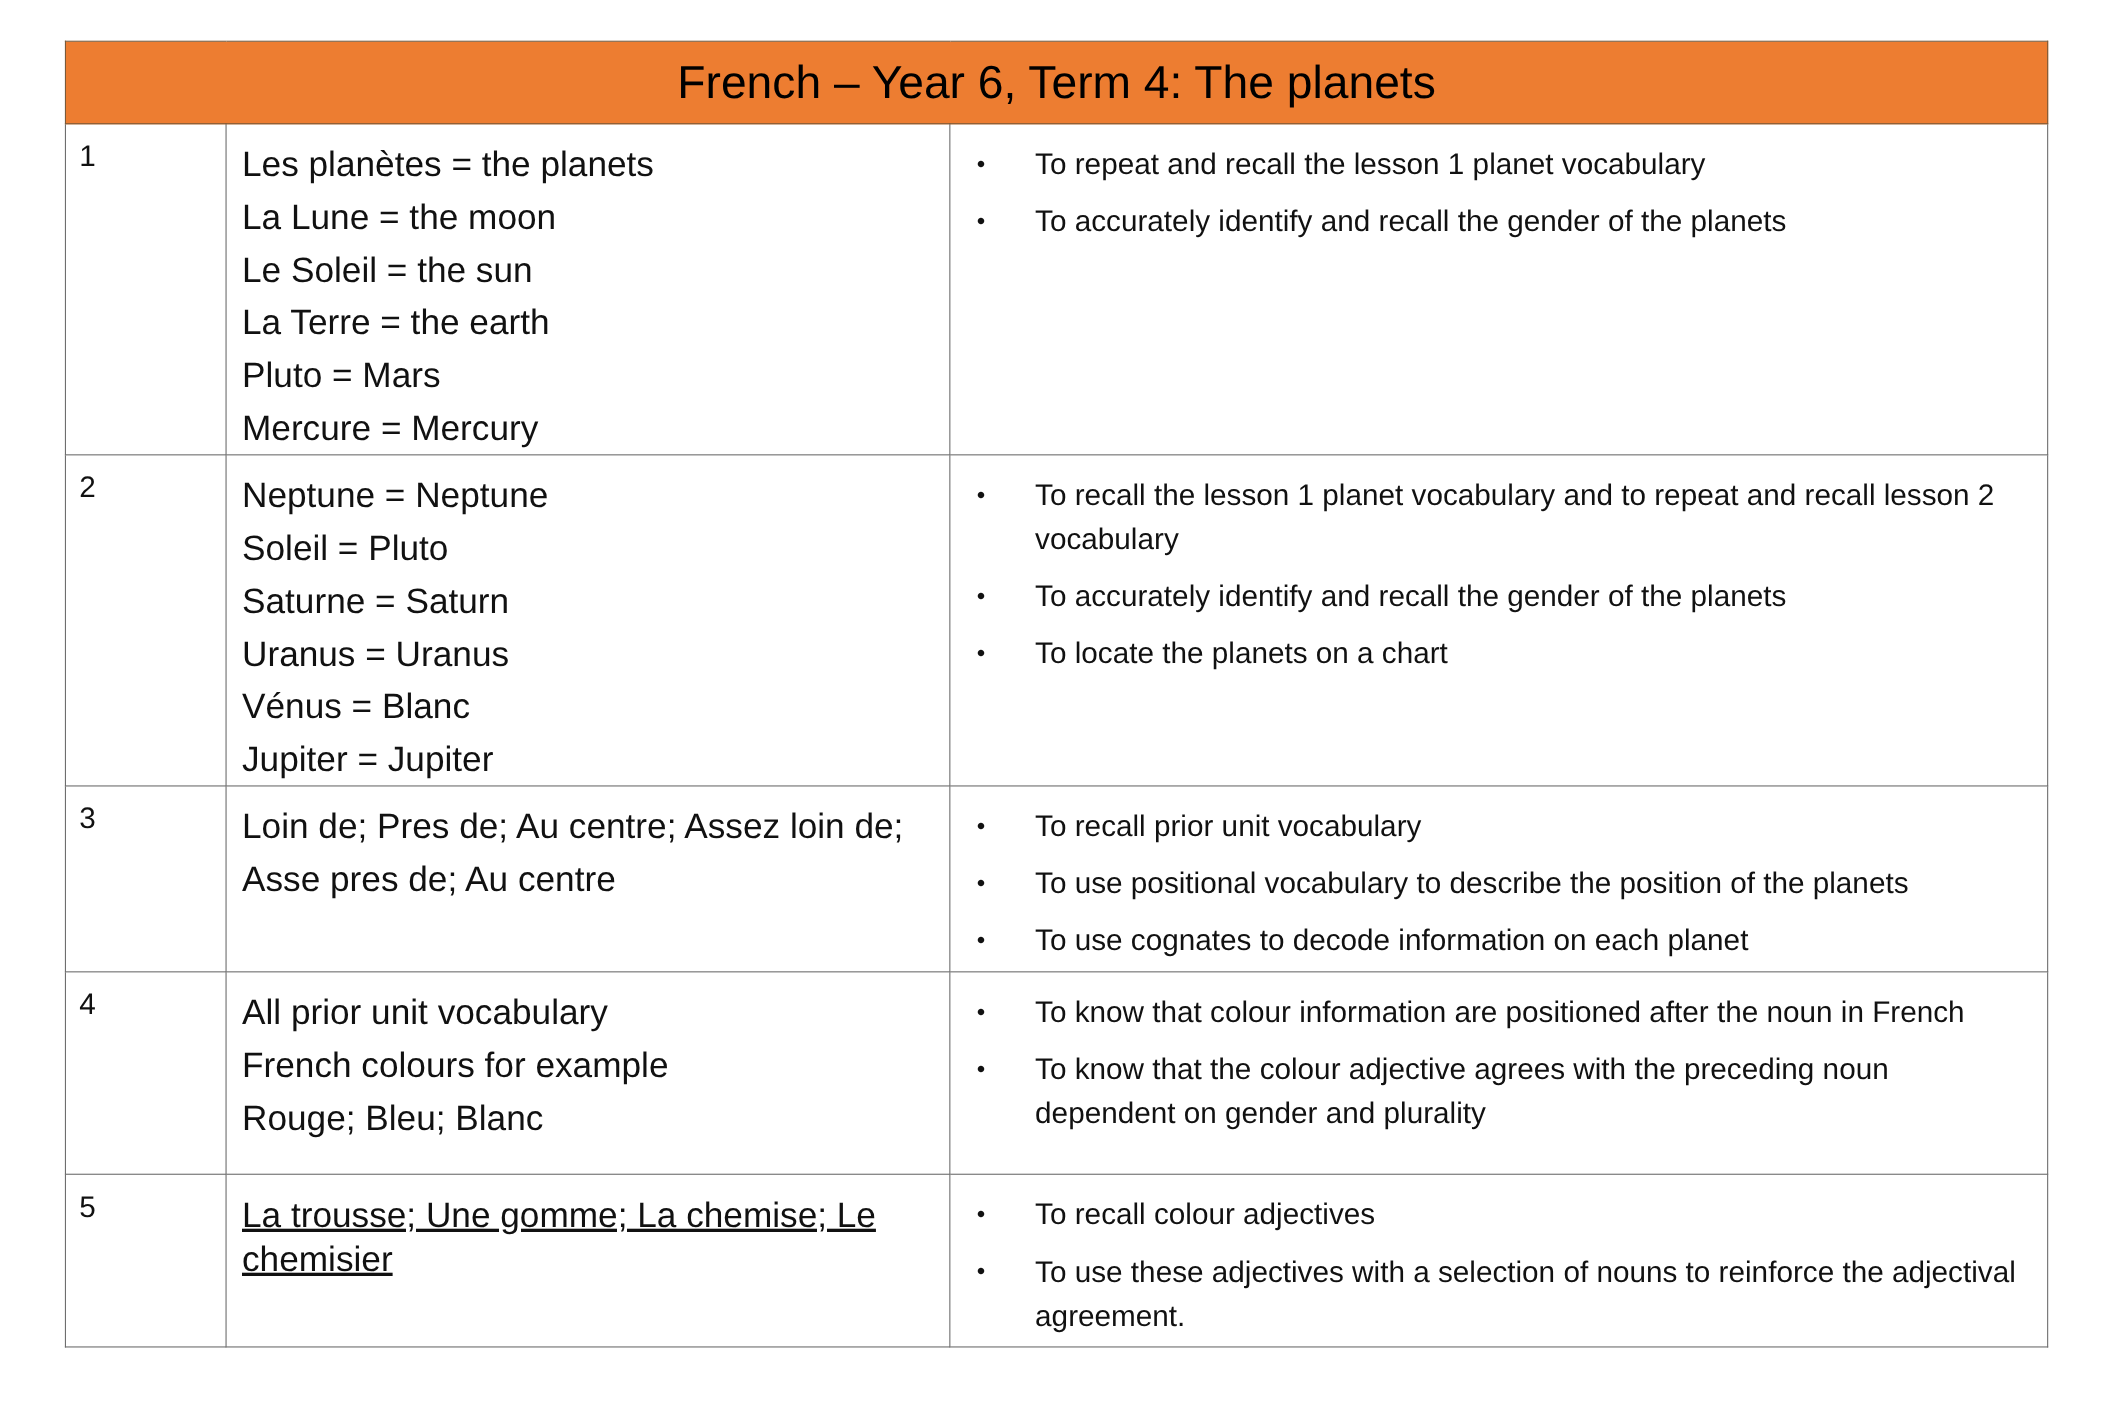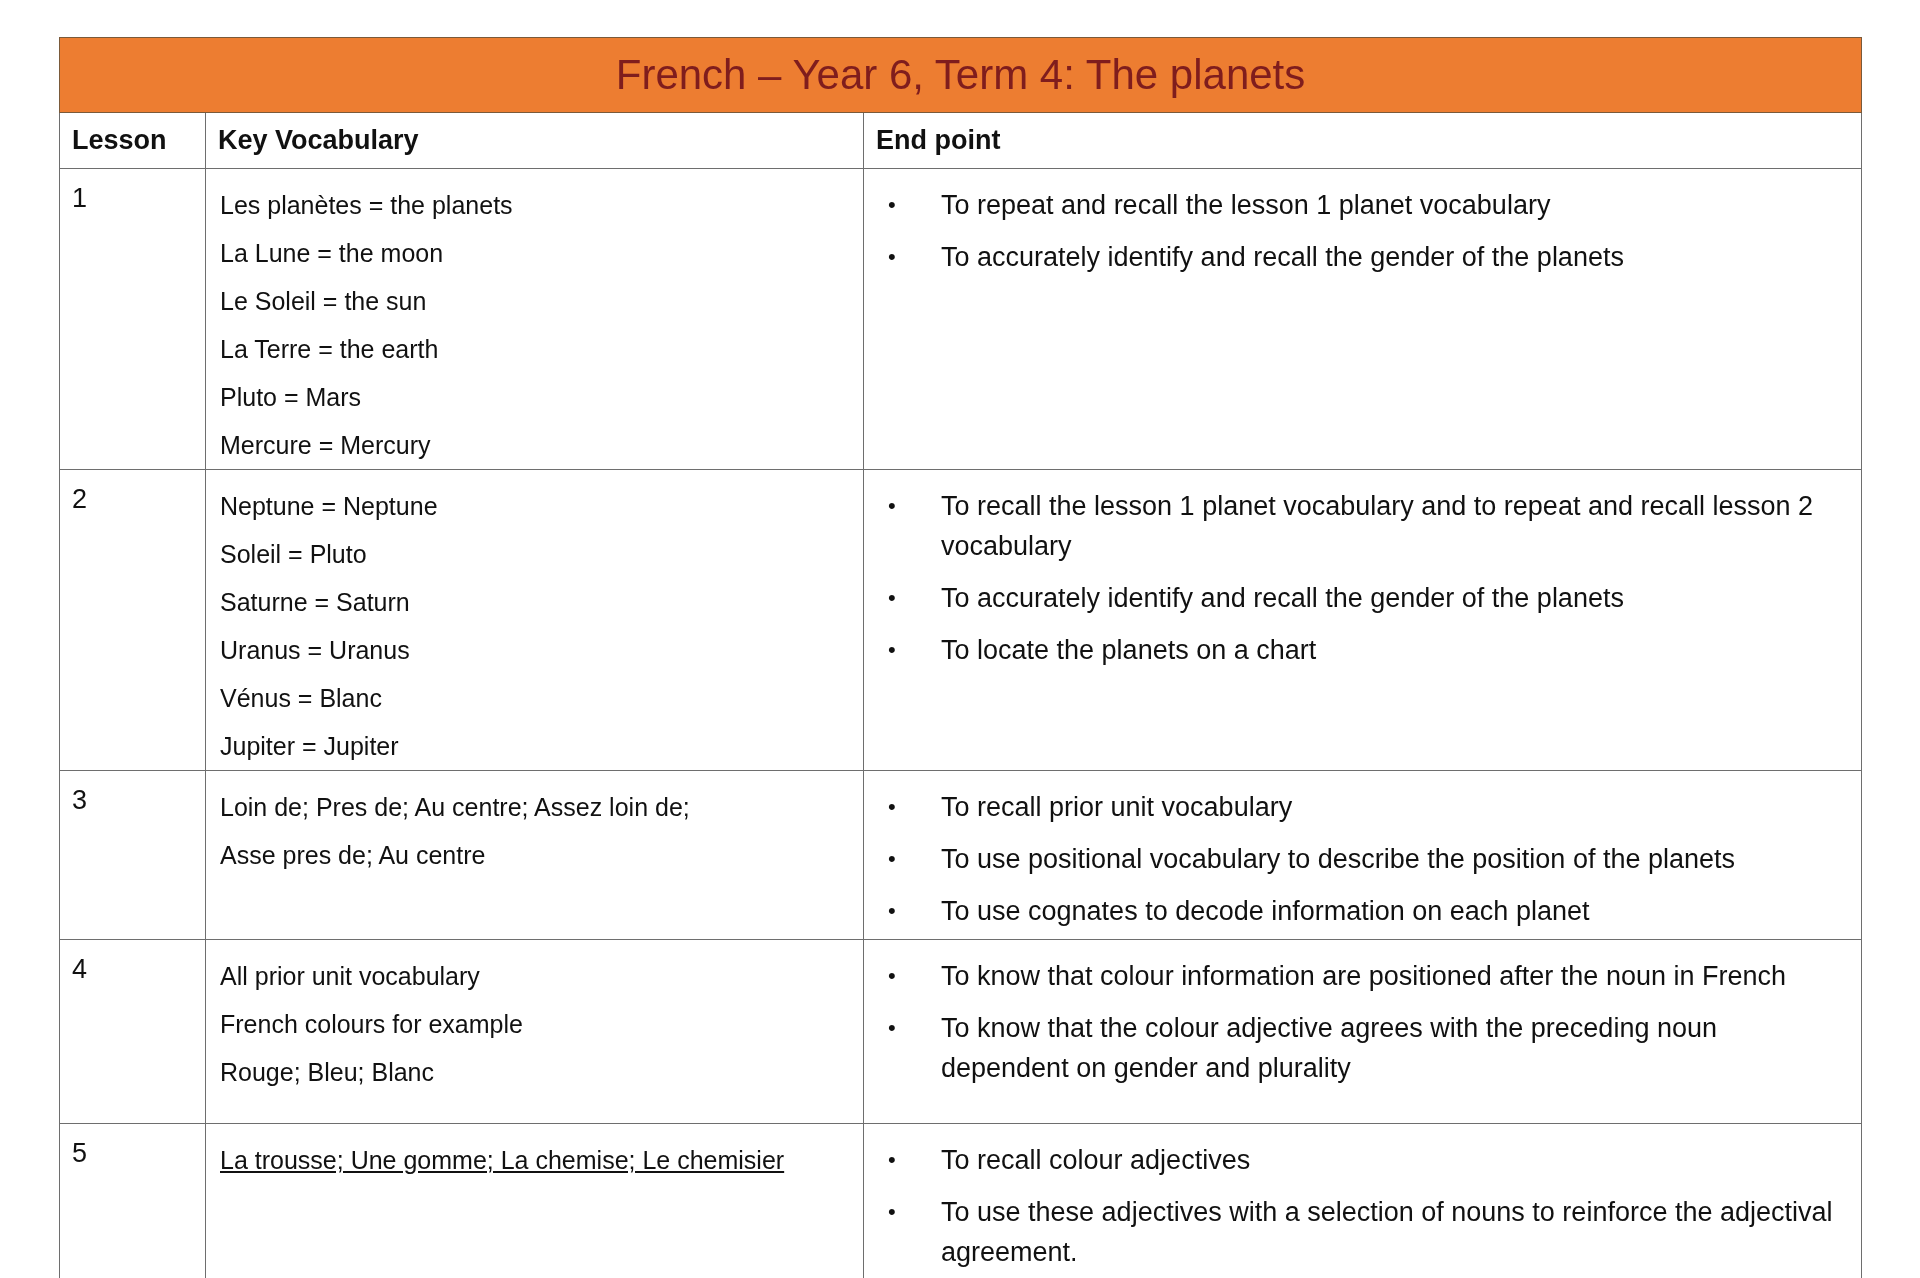--- a/index.html
+++ b/index.html
@@ -2,27 +2,27 @@
 <html><head>
 <meta charset="utf-8">
 <style>
   html, body { margin: 0; padding: 0; background: #ffffff; }
   body { width: 1920px; height: 1278px; position: relative; overflow: hidden;
          font-family: "Liberation Sans", sans-serif; color: #111; }
   .sheet { position: absolute; left: 59px; top: 37px; width: 1802px; }
   table { border-collapse: collapse; width: 1802px; table-layout: fixed; }
   td, th { border: 1.5px solid #6e6e6e; vertical-align: top; text-align: left; padding: 0; }
   .title-cell { background: #ED7D31; height: 74px; text-align: center; vertical-align: middle;
-                font-size: 42px; font-weight: normal; color: #7f1d1d; border-color: #7a5a3a; margin-left: 25px; }
+                font-size: 42px; font-weight: normal; color: #000000; border-color: #7a5a3a; margin-left: 25px; }
   .head-cell { height: 55px; font-size: 27px; font-weight: bold; vertical-align: middle; padding-left: 12px; }
   .col-lesson { width: 146px; }
   .col-vocab { width: 658px; }
   .col-end { width: 998px; }
   .lesson-num { font-size: 27px; padding: 14px 0 0 12px; }
-  .vocab-cell { padding: 12px 12px 0 14px; font-size: 25px; }
+  .vocab-cell { padding: 12px 12px 0 14px; font-size: 32px; }
   .vocab-line { line-height: 48px; height: 48px; white-space: nowrap; }
   .vocab-wrap { line-height: 40px; padding-top: 4px; text-decoration: underline; }
   .end-cell { padding: 12px 20px 0 0; font-size: 27px; }
   ul { list-style: none; margin: 0; padding: 0; }
   li { position: relative; padding-left: 77px; line-height: 40px; margin-bottom: 8px; padding-top: 4px; }
   li .bullet { position: absolute; left: 24px; top: 4px; font-size: 22px; line-height: 40px; }
   .r1 { height: 293px; } .r2 { height: 293px; } .r3 { height: 150px; }
   .r4 { height: 184px; } .r5 { height: 143px; }
 </style>
 </head>
@@ -31,25 +31,20 @@
 <div class="sheet">
 <table>
   <colgroup>
     <col class="col-lesson">
         <col class="col-vocab">
         <col class="col-end">
   </colgroup>
   <tbody>
         <tr>
     <th colspan="3" class="title-cell">French – Year 6, Term 4: The planets</th>
-  </tr>
-  <tr>
-    <th class="head-cell">Lesson</th>
-    <th class="head-cell">Key Vocabulary</th>
-    <th class="head-cell">End point</th>
   </tr>
 
   <tr class="r1">
     <td class="lesson-num">1</td>
     <td class="vocab-cell">
       <div class="vocab-line">Les planètes = the planets</div>
       <div class="vocab-line">La Lune = the moon</div>
       <div class="vocab-line">Le Soleil = the sun</div>
       <div class="vocab-line">La Terre = the earth</div>
       <div class="vocab-line">Pluto = Mars</div>

